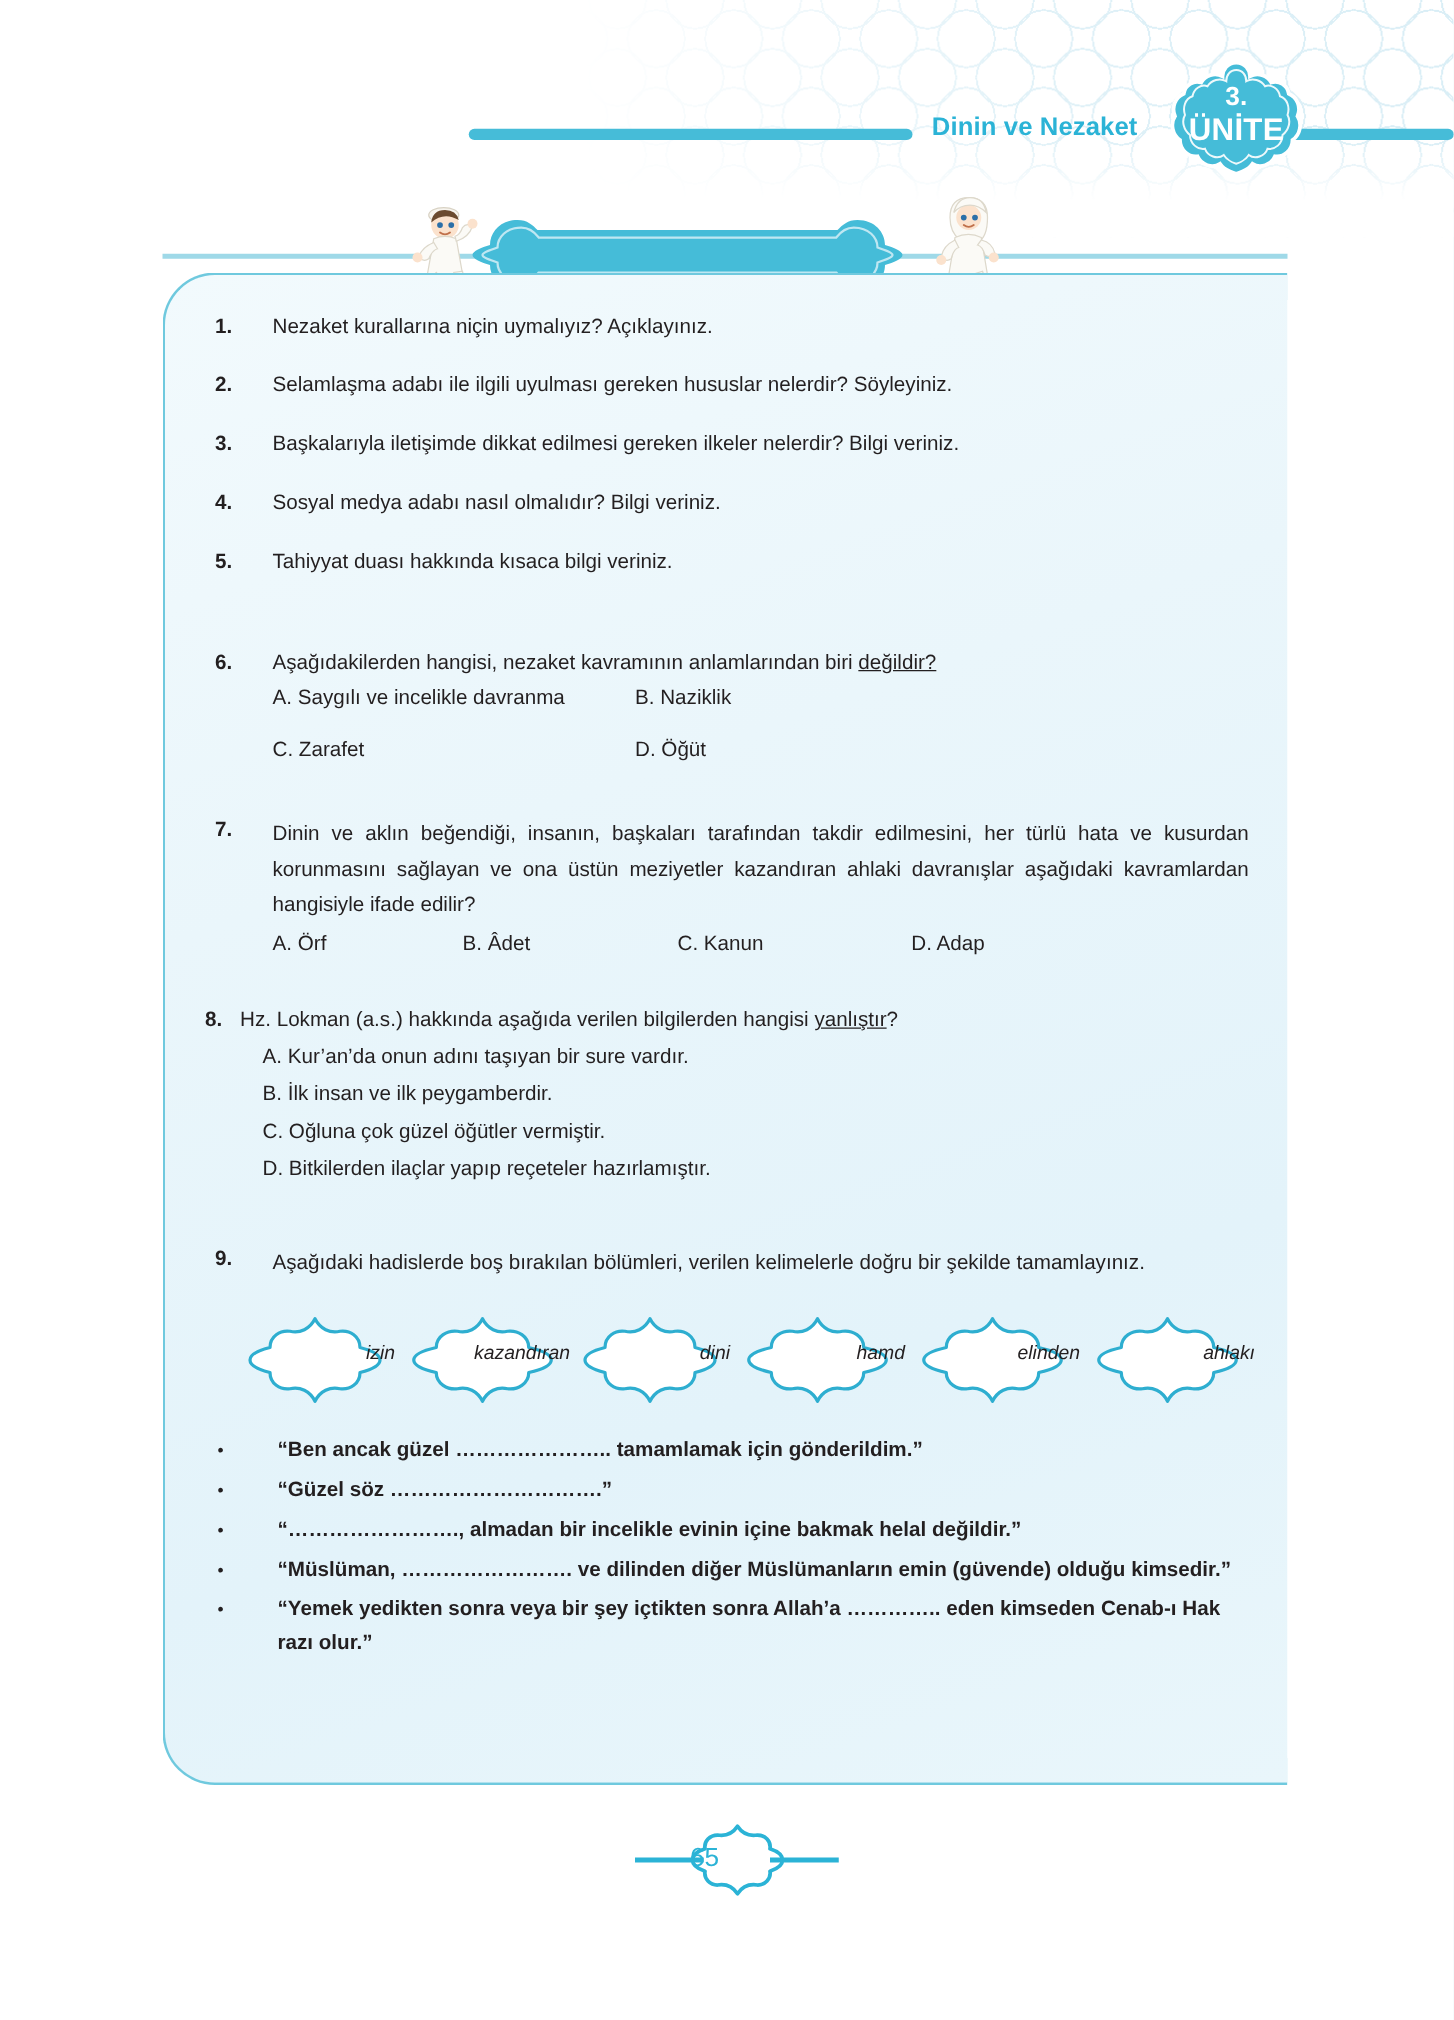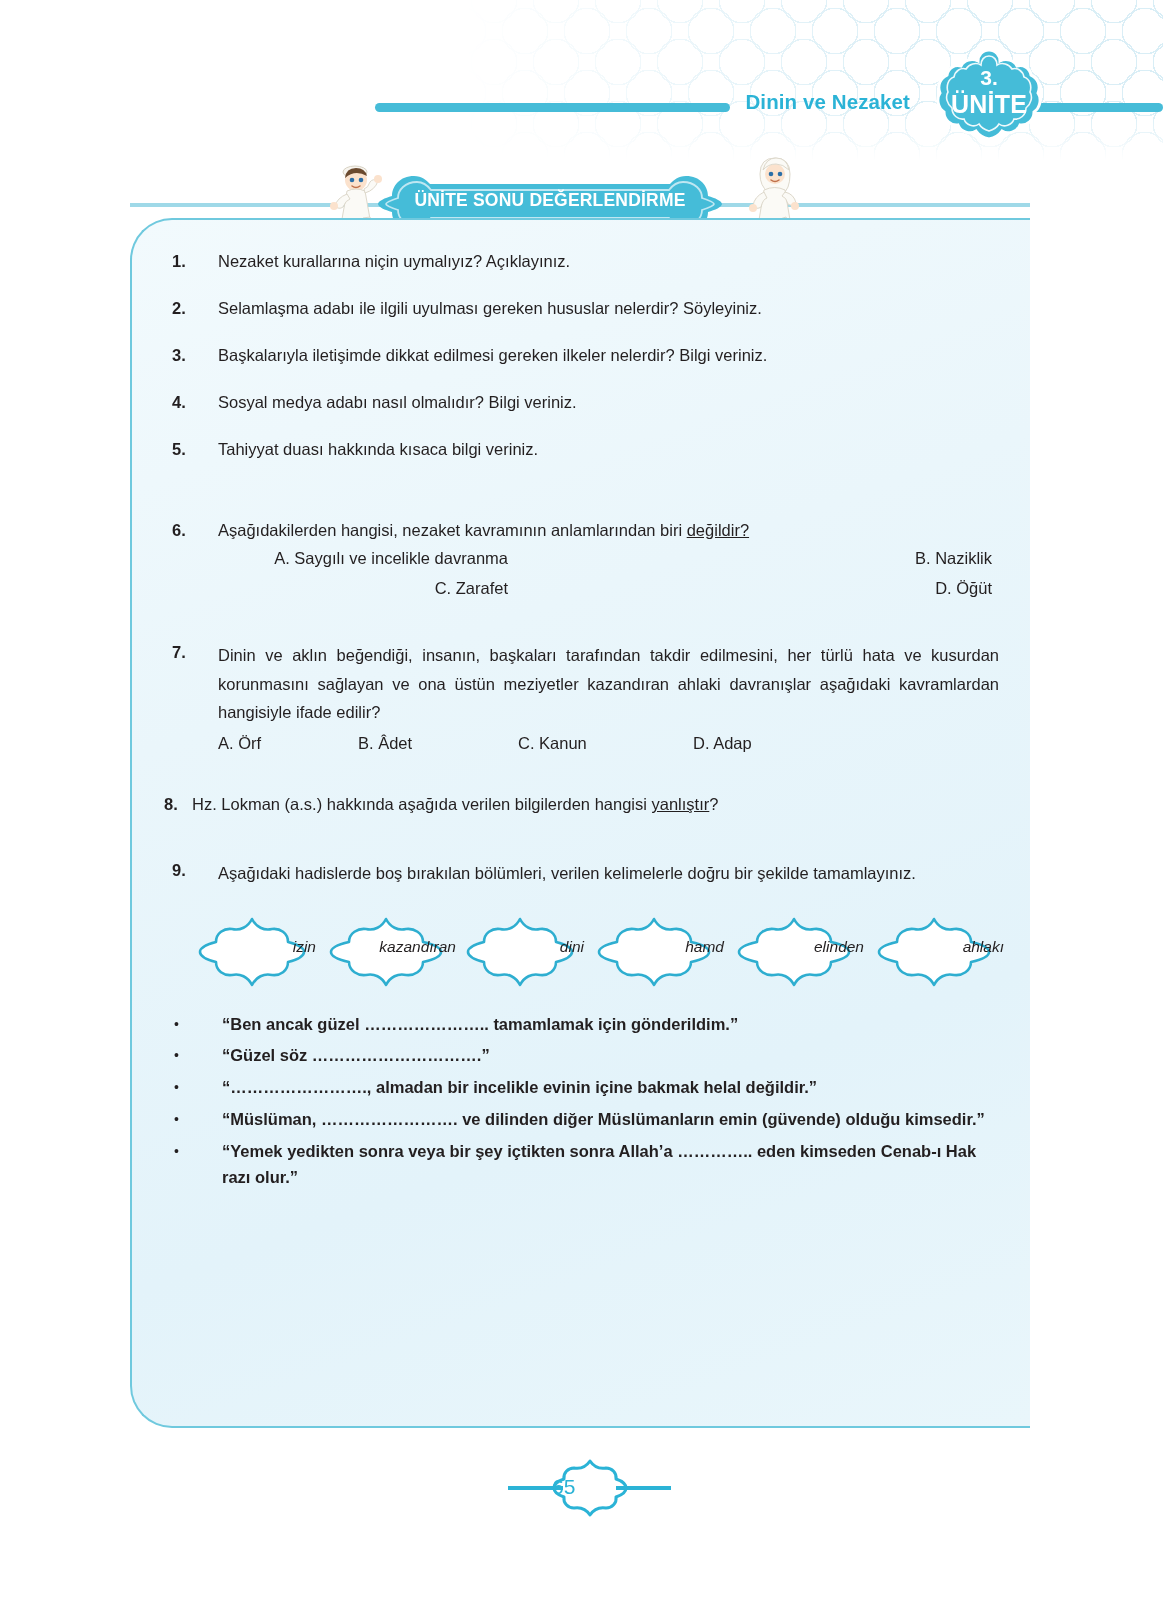--- a/index.html
+++ b/index.html
@@ -191,34 +191,34 @@
   .qs-simple { padding: 0 40px 0 22px; }
   .qs-simple .q { margin-bottom: 23px; }
   .qs-simple .q-num { width: 46px; padding-left: 18px; }
 
   
   .q6 { padding: 34px 40px 0 22px; }
   .q6 .q-num { width: 46px; padding-left: 18px; }
   .q6 .opt-grid {
     display: grid;
     grid-template-columns: 290px 1fr;
-    row-gap: 7px;
+    row-gap: 19px;
     margin-top: 4px;
-    text-align: right;
   }
   .underline-word { text-decoration: underline; }
 
   
   .q7 { padding: 40px 33px 0 22px; }
   .q7 .q-num { width: 46px; padding-left: 18px; }
   .q7 .stem { text-align: justify; line-height: 1.72; }
   .q7 .opt-row {
     display: grid;
     grid-template-columns: 140px 160px 175px 1fr;
     margin-top: 5px;
+    gap: 12px;
   }
 
   
   .q8 { padding: 38px 40px 0 22px; }
   .q8 .q-num { width: 28px; padding-left: 10px; }
   .q8 .opt-list { margin-top: 5px; padding-left: 18px; }
   .q8 .opt-list div { margin-bottom: 6px; }
 
   
   .q9 { padding: 42px 33px 0 22px; }
@@ -340,21 +340,20 @@
                C338 54 330 64 316 64 C308 64 304 60 300 56 L60 56
                C56 60 52 64 44 64 C30 64 22 54 22 44 C15 42 8 39 8 36
                C8 33 15 30 22 28 C22 18 30 8 44 8 Z" fill="#45bcd8"></path>
       <path d="M47 14 C54 14 58 18 61 22 L299 22 C302 18 306 14 313 14
                C325 14 332 22 332 30 C338 32 344 34 344 36 C344 38 338 40 332 42
                C332 50 325 58 313 58 C306 58 302 54 299 50 L61 50
                C58 54 54 58 47 58 C35 58 28 50 28 42 C22 40 16 38 16 36
                C16 34 22 32 28 30 C28 22 35 14 47 14 Z" fill="none" stroke="#bfe7f2" stroke-width="1.8"></path>
     </svg>
   </div>
-  <div class="ribbon-text">ÜNİTE SONU DEĞERLENDİRME</div>
 
   <div class="kid kid-boy">
     <svg width="64" height="94" viewBox="0 0 64 94" xmlns="http://www.w3.org/2000/svg">
       <ellipse cx="30" cy="16" rx="12" ry="6" fill="#f7f4ee" stroke="#d8d2c4" stroke-width="1"></ellipse>
       <circle cx="31" cy="24" r="11" fill="#fbe2cd"></circle>
       <path d="M20 22 q10 -9 22 -2 q-2 -8 -11 -8 q-10 0 -11 10 Z" fill="#6b4a2f"></path>
       <circle cx="27" cy="24" r="2.3" fill="#2b6fa8"></circle>
       <circle cx="36" cy="24" r="2.3" fill="#2b6fa8"></circle>
       <path d="M27 30 q4 3 8 0" stroke="#c0704a" stroke-width="1.5" fill="none" stroke-linecap="round"></path>
       <path d="M22 35 q9 -4 18 0 l5 28 q-14 5 -28 0 Z" fill="#fbfaf6" stroke="#ddd8cb" stroke-width="1"></path>
@@ -444,20 +443,26 @@
           </div>
         </div>
       </div>
     </div>
 
     <div class="q8">
       <div class="q">
         <div class="q-num">8.</div>
         <div class="q-body">
           <div><span>Hz. Lokman (a.s.) hakkında aşağıda verilen bilgilerden hangisi </span><span class="underline-word">yanlıştır</span><span>?</span></div>
+          <div class="opt-list">
+            <div>A. Kur’an’da onun adını taşıyan bir sure vardır.</div>
+            <div>B. İlk insan ve ilk peygamberdir.</div>
+            <div>C. Oğluna çok güzel öğütler vermiştir.</div>
+            <div>D. Bitkilerden ilaçlar yapıp reçeteler hazırlamıştır.</div>
+          </div>
         </div>
       </div>
     </div>
 
     <div class="q9">
       <div class="q">
         <div class="q-num">9.</div>
         <div class="q-body">
           <div class="stem">Aşağıdaki hadislerde boş bırakılan bölümleri, verilen kelimelerle doğru bir şekilde tamamlayınız.</div>
         </div>

